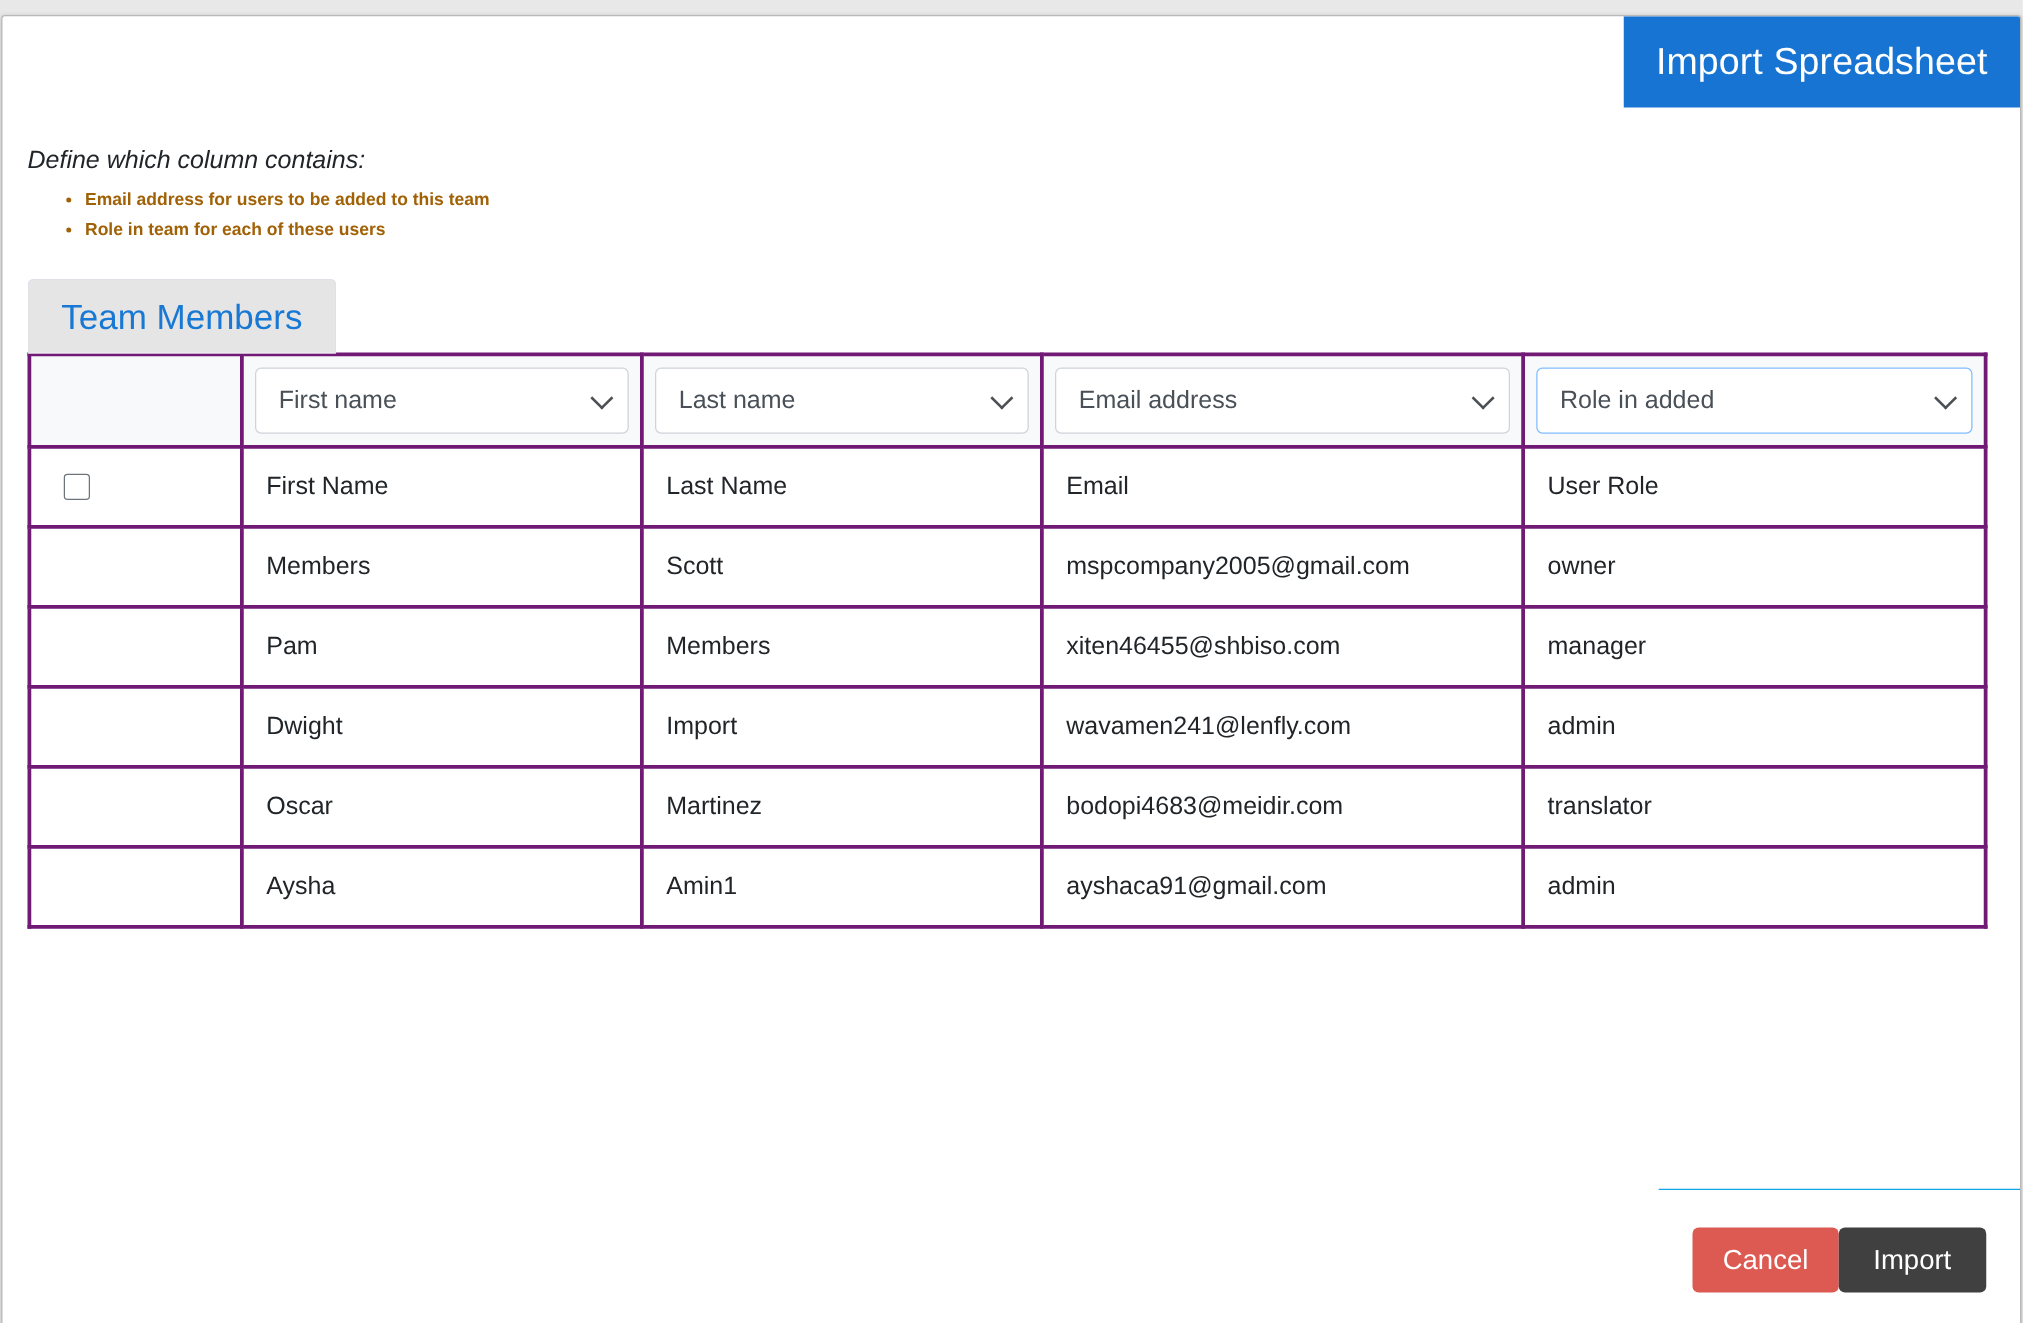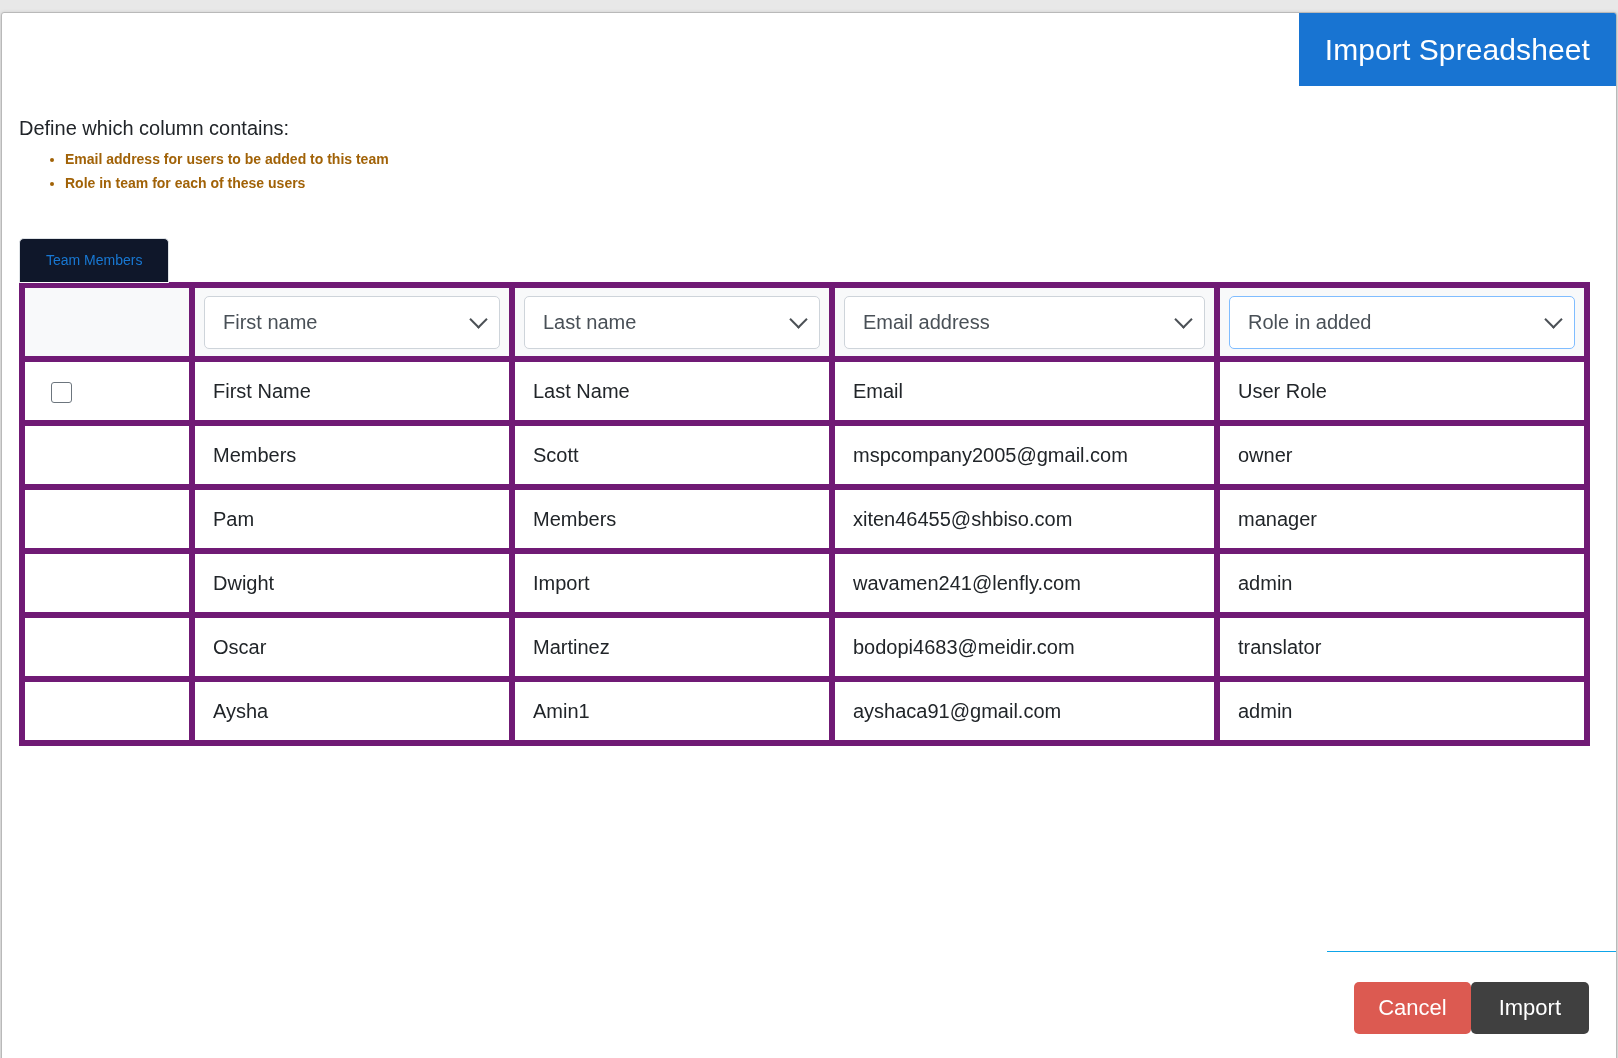--- a/index.html
+++ b/index.html
@@ -40,20 +40,21 @@
     flex: 1 1 auto;
     padding: 28px 26px 0 26px;
     overflow: hidden;
     position: relative;
   }
   .intro-text {
     font-size: 20px;
     color: #212529;
     margin: 0 0 2px 0;
     line-height: 1.45;
+    font-style: italic;
   }
   ul.intro-list {
     margin: 4px 0 0 0;
     padding-left: 46px;
     list-style: disc;
   }
   ul.intro-list li {
     font-size: 14px;
     color: #a16207;
     line-height: 1.72;
@@ -64,37 +65,37 @@
     display: flex;
     align-items: flex-end;
     height: 60px;
     position: relative;
     z-index: 2;
   }
   .tab {
     border: 1px solid #dee2e6;
     border-bottom: 1px solid #ffffff;
     border-radius: 5px 5px 0 0;
-    background: #0f172a;
+    background: #e5e5e5;
     padding: 14px 26px 13px 26px;
-    font-size: 14px;
+    font-size: 28px;
     color: #1878d3;
     cursor: pointer;
     margin-bottom: -1px;
     line-height: 1.12;
   }
   table.import-table {
     border-collapse: collapse;
     width: 1565px;
     table-layout: fixed;
     position: relative;
     z-index: 1;
   }
   table.import-table td {
-    border: 6px solid #701a75;
+    border: 3px solid #701a75;
     padding: 0;
     vertical-align: middle;
   }
   tr.mapping-row td {
     background: #f8f9fa;
     height: 74px;
     padding: 0 9px;
   }
   tr.mapping-row td.check-col { padding: 0; }
   .col-check  { width: 170px; }

